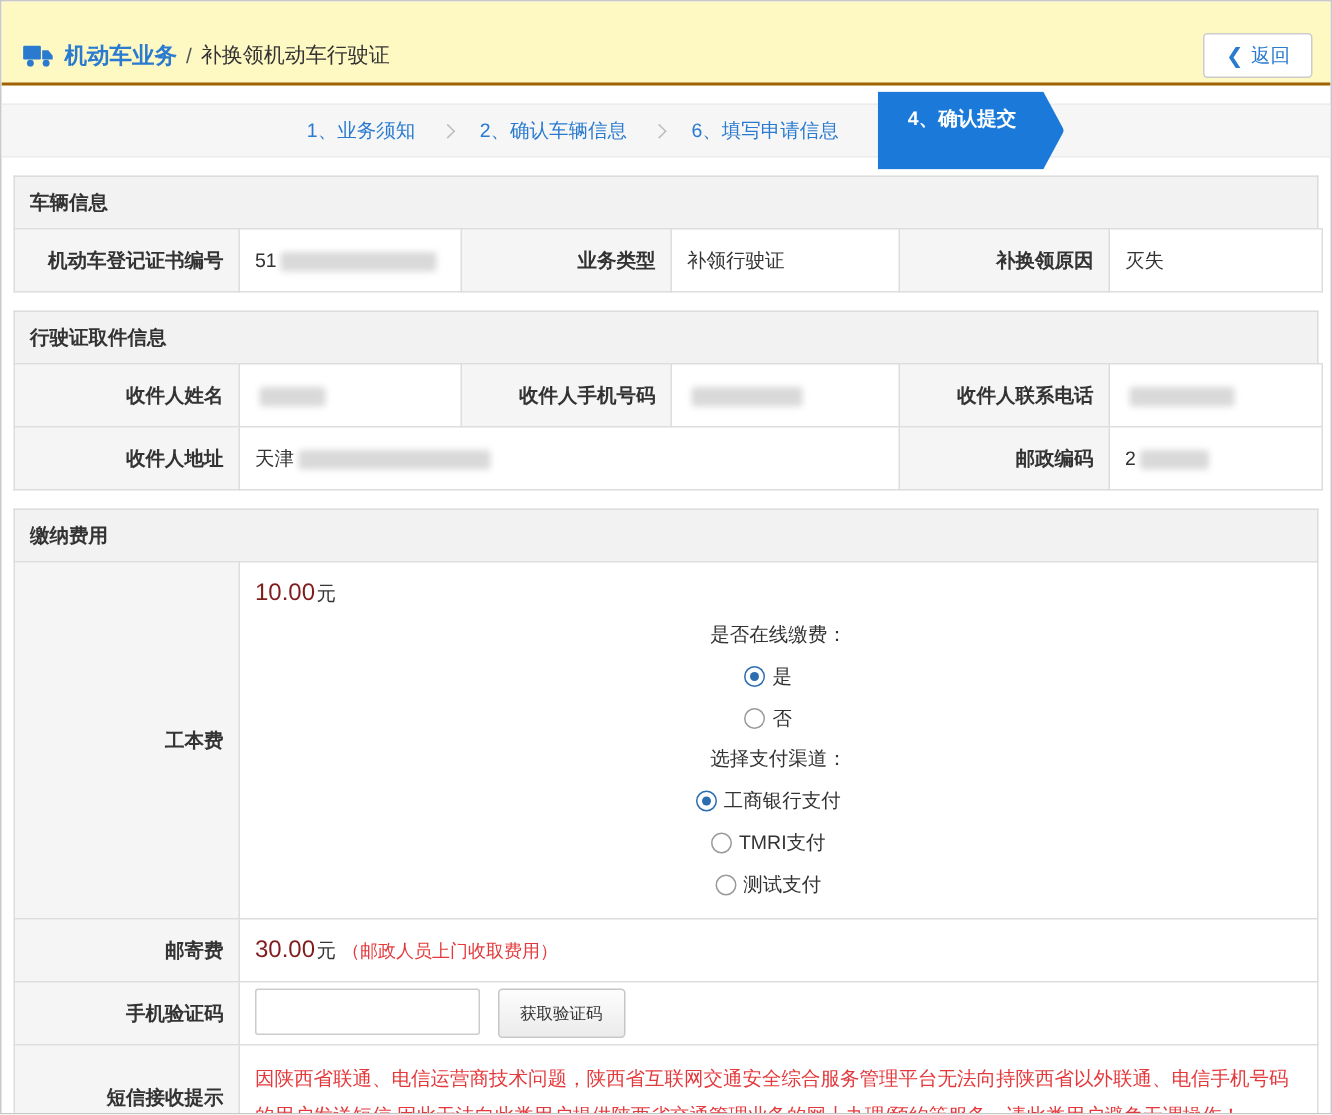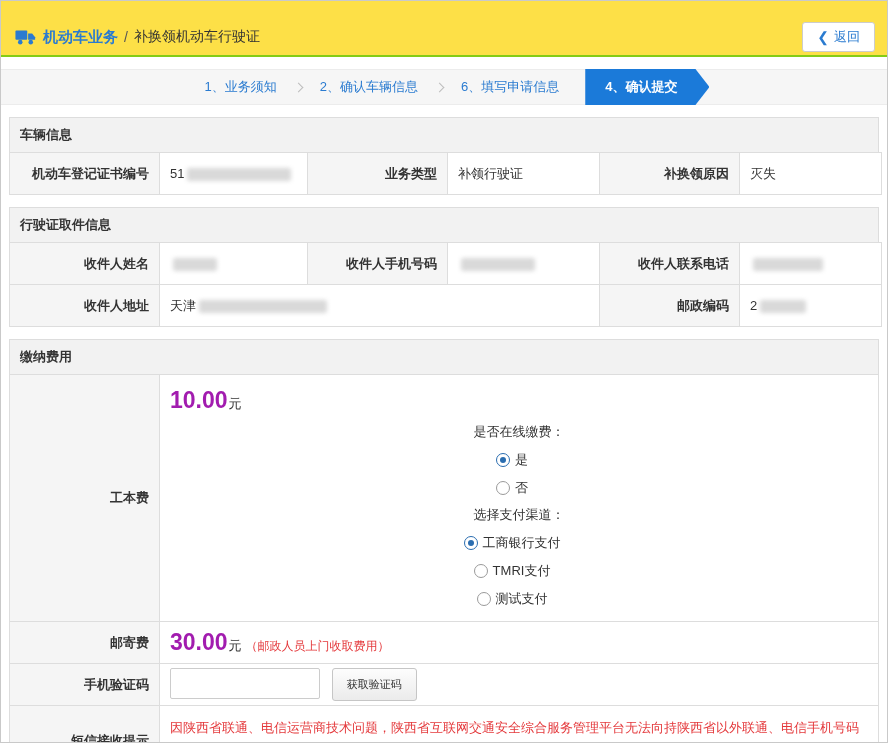--- a/index.html
+++ b/index.html
@@ -18,22 +18,22 @@
     overflow: hidden;
   }
 
   
   .topbar {
     display: flex;
     justify-content: space-between;
     align-items: center;
     height: 56px;
     padding: 18px 12px 0 14px;
-    border-bottom: 2px solid #84cc16;
-    background: #fde047;
+    border-bottom: 2px solid #a16207;
+    background: #fef9c3;
   }
   .title-wrap { display: flex; align-items: center; }
   .truck-icon { display: inline-flex; margin-right: 7px; }
   .title-main { color: #2a7bd0; font-size: 15px; font-weight: bold; }
   .title-sep  { color: #555; margin: 0 6px; font-size: 14px; }
   .title-sub  { color: #333; font-size: 14px; }
   .back-btn {
     display: inline-flex; align-items: center; gap: 5px;
     background: #fff; border: 1px solid #ccc; border-radius: 3px;
     padding: 5px 14px; color: #2a7bd0; font-size: 13px; cursor: pointer;
@@ -64,21 +64,21 @@
     width: 7px; height: 7px;
     border-top: 1px solid #bdbdbd; border-right: 1px solid #bdbdbd;
     transform: rotate(45deg);
     margin: 0 2px;
     flex: 0 0 auto;
   }
   .step.active {
     background: #1b7ad9;
     color: #fff;
     font-weight: bold;
-    height: 36px;
+    height: 52px;
     padding: 0 32px 0 20px;
     margin-left: 10px;
     clip-path: polygon(0 0, calc(100% - 14px) 0, 100% 50%, calc(100% - 14px) 100%, 0 100%);
     cursor: default;
   }
 
   
   .content { padding: 12px 8px 0 8px; }
   .panel { margin-bottom: 12px; }
   .panel-title {
@@ -105,21 +105,21 @@
     height: 13px;
     background: #d9d9d9;
     border-radius: 2px;
     filter: blur(2px);
     vertical-align: middle;
     margin-left: 3px;
   }
 
   
   .fee-amount { margin: 8px 0 4px; }
-  .red-big { color: #a21caf; font-size: 23px; font-weight: bold; }
+  .red-big { color: #7f1d1d; font-size: 16px; font-weight: normal; }
   .unit { color: #333; font-size: 13px; margin-left: 1px; }
   .fee-note { color: #e4393c; font-size: 12px; margin-left: 4px; }
   .fee-line { display: flex; align-items: center; gap: 10px; margin: 9px 0; color: #333; flex-direction: column; }
   .radio-item { display: inline-flex; align-items: center; gap: 5px; margin-right: 14px; cursor: pointer; }
   .radio {
     width: 14px; height: 14px;
     border: 1px solid #9a9a9a; border-radius: 50%;
     background: #fff; display: inline-block; position: relative;
   }
   .radio.checked { border-color: #2a6db0; }

